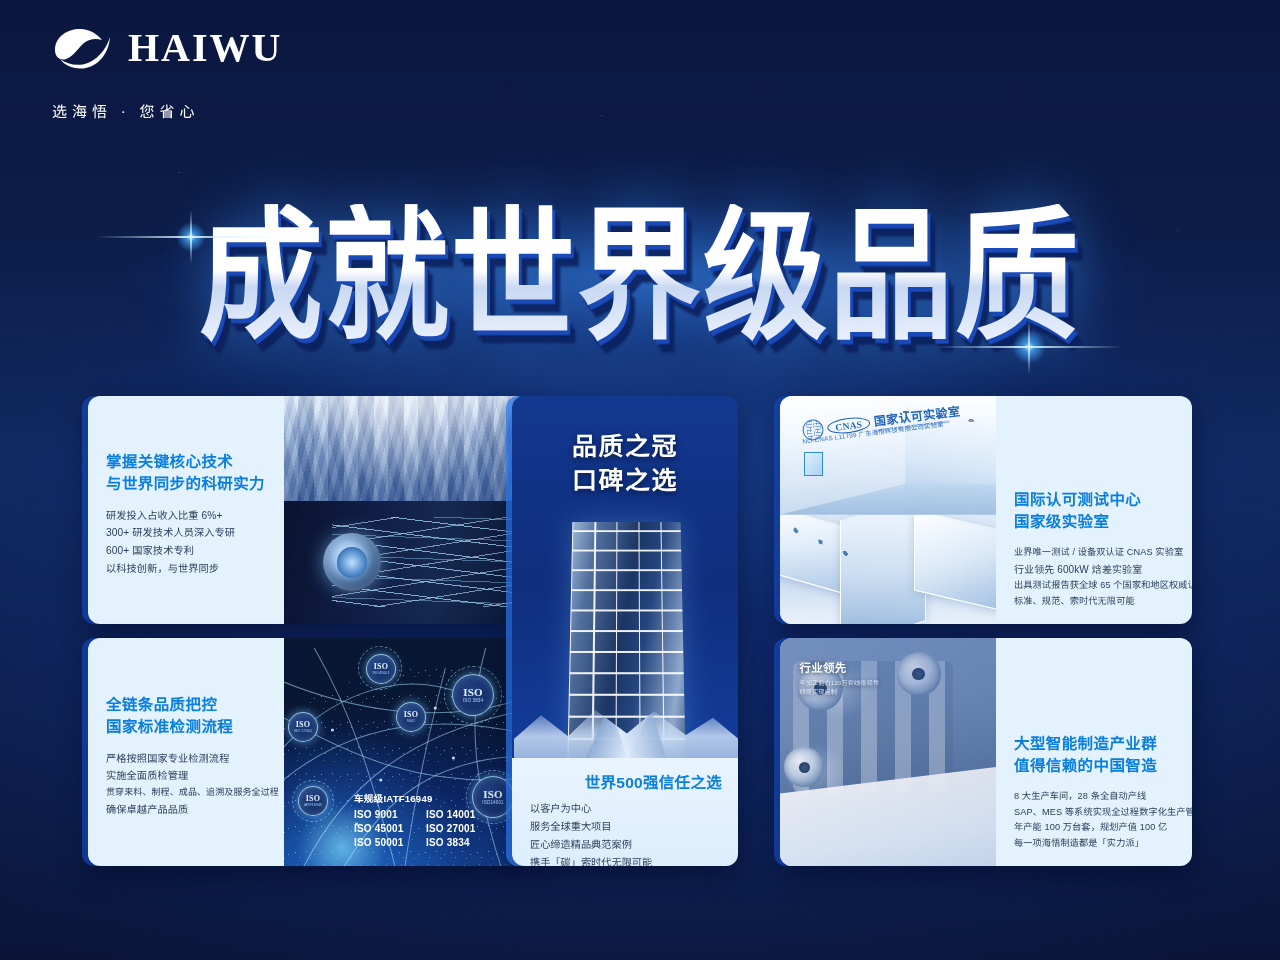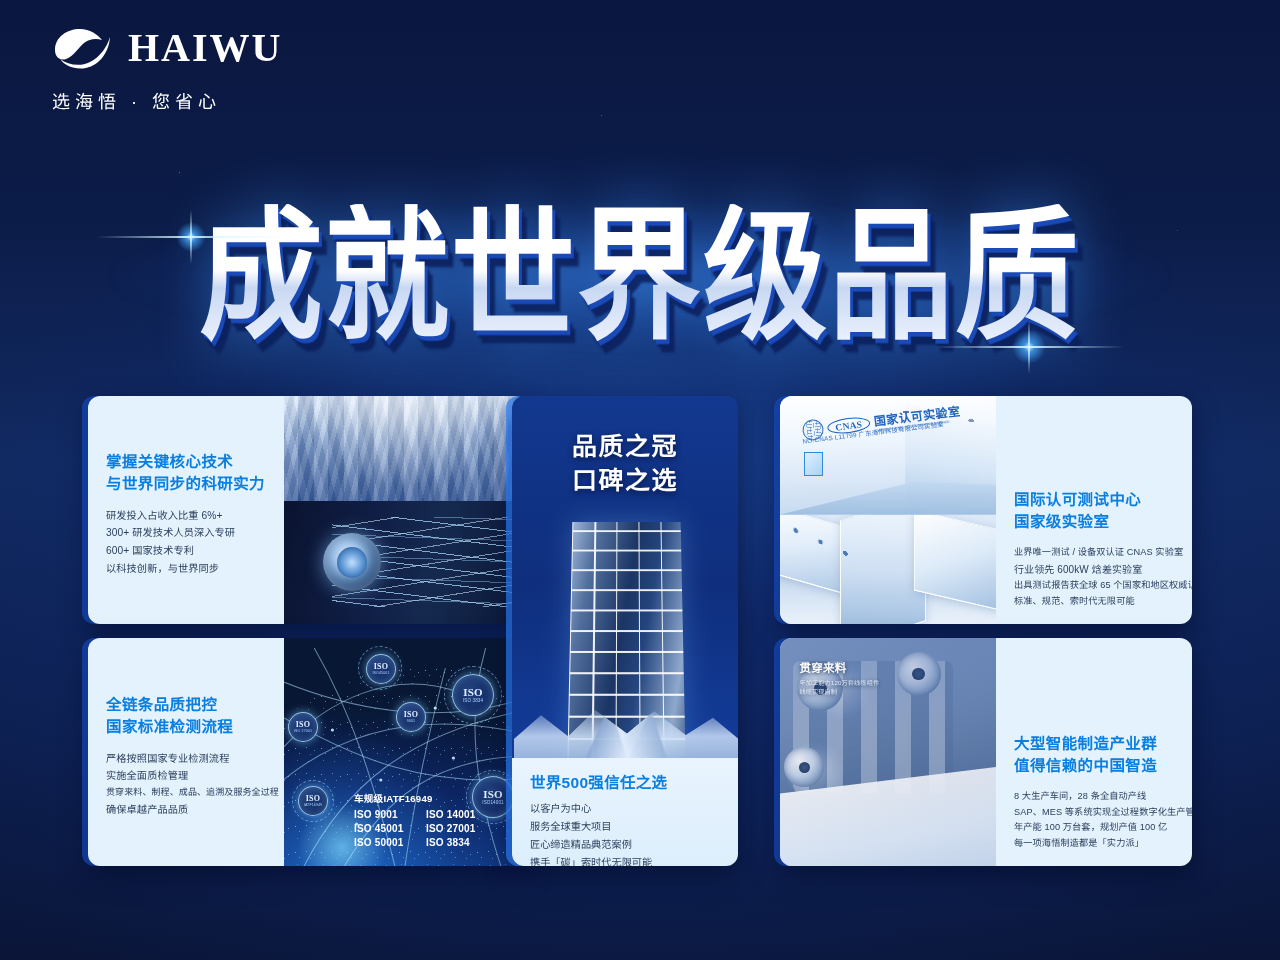--- a/index.html
+++ b/index.html
@@ -49,26 +49,27 @@
   .logo-mark { width: 62px; height: 44px; flex: none; }
   .logo-word {
     color: #ffffff;
     font-size: 40px;
     font-weight: 700;
     letter-spacing: 2px;
     font-family: "Liberation Serif", "DejaVu Serif", serif;
     line-height: 1;
   }
   .logo-slogan {
-    margin-top: 17px;
+    margin-top: 30px;
     color: #ffffff;
-    font-size: 18px;
+    font-size: 15px;
     letter-spacing: 5px;
     font-weight: 400;
     white-space: nowrap;
+    font-family: Liberation Serif, serif;
   }
 
   
   .headline-wrap {
     position: absolute;
     left: 0; right: 0;
     top: 196px;
     height: 160px;
     display: flex;
     align-items: center;
@@ -359,20 +360,21 @@
     background: linear-gradient(180deg, #e9f4fe 0%, #dceefc 100%);
     padding: 12px 16px 10px 18px;
     z-index: 5;
   }
   .center-foot-title {
     color: #0a7fe0;
     font-size: 15.5px;
     font-weight: 700;
     letter-spacing: .3px;
     margin-bottom: 8px;
+    text-align: right;
   }
   .center-foot ul { list-style: none; }
   .center-foot li {
     color: #2a3f5c;
     font-size: 10.2px;
     line-height: 1.75;
     white-space: nowrap;
   }
 
   
@@ -776,21 +778,21 @@
       <div class="card-inner">
         <div class="card-media">
           <div class="media-shops">
             <div class="shop shop-a">
               <div class="rollers"></div>
               <div class="roller-face" style="left:8%; top:12%; width:46px; height:46px;"></div>
               <div class="roller-face" style="left:54%; top:6%; width:44px; height:44px;"></div>
               <div class="roller-face" style="left:2%; top:48%; width:40px; height:40px;"></div>
               <div class="shop-tint"></div>
               <div class="shop-label">
-                <div class="sl-title">贯穿来料</div>
+                <div class="sl-title">行业领先</div>
                 <div class="sl-sub">年加工能力120万套线缆组件</div>
                 <div class="sl-sub">线缆实现自制</div>
               </div>
             </div>
           </div>
         </div>
         <div class="card-text">
           <div class="card-title">
             <span>大型智能制造产业群</span>
             <span>值得信赖的中国智造</span>

